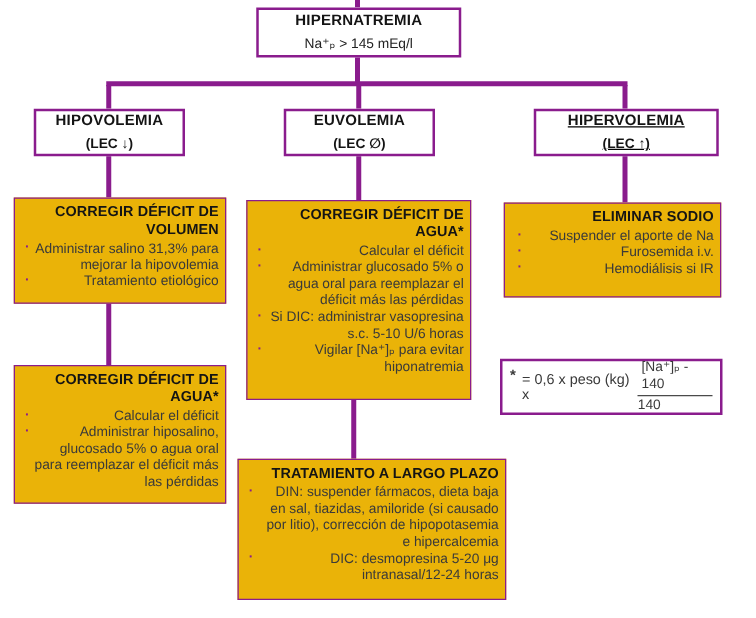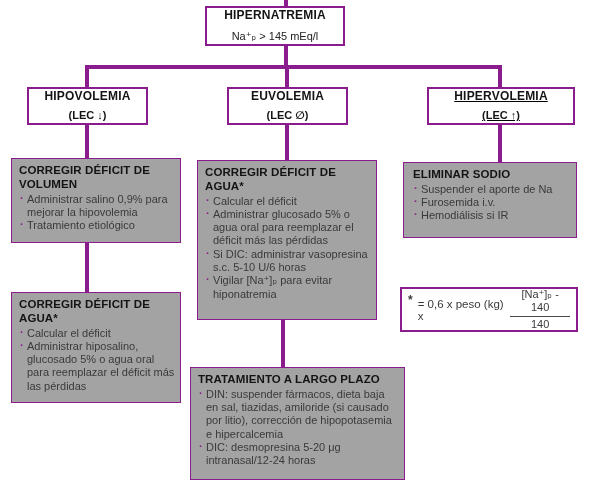--- a/index.html
+++ b/index.html
@@ -25,22 +25,23 @@
   .hnode .t {
     font-weight: bold; font-size: 12px; color: #141414;
     letter-spacing: 0.2px; line-height: 1.2;
   }
   .hnode .s { font-size: 11px; color: #222; line-height: 1.25; margin-top: 6px; }
   .hnode.branch .s { font-weight: bold; color: #141414; }
 
   
   .cnode {
     position: absolute; box-sizing: border-box;
-    background: #a3a3a3; border: 1.5px solid #8A1C8D;
+    background: #eab308; border: 1.5px solid #8A1C8D;
     padding: 5px 5px 4px 7px;
+    text-align: right;
   }
   .cnode h4 {
     margin: 0 0 1px 0; font-size: 11.5px; color: #141414;
     line-height: 1.2; letter-spacing: 0.1px;
   }
   .cnode ul { list-style: none; margin: 0; padding: 0; }
   .cnode li {
     position: relative; padding-left: 8px;
     font-size: 11px; line-height: 1.21; color: #3a3a3a;
   }
@@ -55,63 +56,63 @@
     position: absolute; box-sizing: border-box;
     background: #fff; border: 2px solid #8A1C8D;
     display: flex; align-items: center; justify-content: center;
     gap: 5px; padding: 3px 6px;
     font-size: 11.5px; color: #3a3a3a;
   }
   .formula .ast {
     align-self: flex-start; font-weight: bold;
     font-size: 12px; color: #3a3a3a; margin-top: 1px;
   }
-  .formula .frac { text-align: center; font-size: 11px; line-height: 1.2; }
+  .formula .frac { font-size: 11px; line-height: 1.2; }
   .formula .frac .num { border-bottom: 1.2px solid #4a4a4a; padding: 0 3px 1px 3px; }
   .formula .frac .den { padding-top: 1px; }
 </style>
 </head>
 <body>
 
 <div class="stage">
 
   <div class="connector" style="left:284px; top:0; width:4px; height:6px;"></div>
   <div class="connector" style="left:284px; top:45px; width:4px; height:22px;"></div>
   <div class="connector" style="left:85px; top:65px; width:417px; height:4px;"></div>
   <div class="connector" style="left:85px; top:68px; width:4px; height:19px;"></div>
   <div class="connector" style="left:285px; top:68px; width:4px; height:19px;"></div>
   <div class="connector" style="left:498px; top:68px; width:4px; height:19px;"></div>
   <div class="connector" style="left:85px; top:124px; width:4px; height:34px;"></div>
   <div class="connector" style="left:85px; top:242px; width:4px; height:50px;"></div>
   <div class="connector" style="left:285px; top:124px; width:4px; height:36px;"></div>
   <div class="connector" style="left:281px; top:319px; width:4px; height:48px;"></div>
   <div class="connector" style="left:498px; top:124px; width:4px; height:38px;"></div>
 
-  <div class="hnode" style="left:205px; top:6px; width:140px; height:40px;justify-content:space-between;">
+  <div class="hnode" style="left:205px; top:6px; width:164px; height:40px;">
     <div class="t">HIPERNATREMIA</div>
     <div class="s">Na⁺ₚ &gt; 145 mEq/l</div>
   </div>
 
   <div class="hnode branch" style="left:227px; top:87px; width:121px; height:38px;">
     <div class="t">EUVOLEMIA</div>
     <div class="s">(LEC ∅)</div>
   </div>
   <div class="hnode branch" style="left:27px; top:87px; width:121px; height:38px;">
     <div class="t">HIPOVOLEMIA</div>
     <div class="s">(LEC ↓)</div>
   </div>
   <div class="hnode branch" style="left:427px; top:87px; width:148px; height:38px;text-decoration:underline;">
     <div class="t">HIPERVOLEMIA</div>
     <div class="s">(LEC ↑)</div>
   </div>
 
   <div class="cnode" style="left:11px; top:158px; width:170px; height:85px;">
     <h4>CORREGIR DÉFICIT DE VOLUMEN</h4>
     <ul>
-      <li>Administrar salino 0,9% para mejorar la hipovolemia</li>
+      <li>Administrar salino 31,3% para mejorar la hipovolemia</li>
       <li>Tratamiento etiológico</li>
     </ul>
   </div>
 
   <div class="cnode" style="left:11px; top:292px; width:170px; height:111px;">
     <h4>CORREGIR DÉFICIT DE AGUA*</h4>
     <ul>
       <li>Calcular el déficit</li>
       <li>Administrar hiposalino, glucosado 5% o agua oral para reemplazar el déficit más las pérdidas</li>
     </ul>

